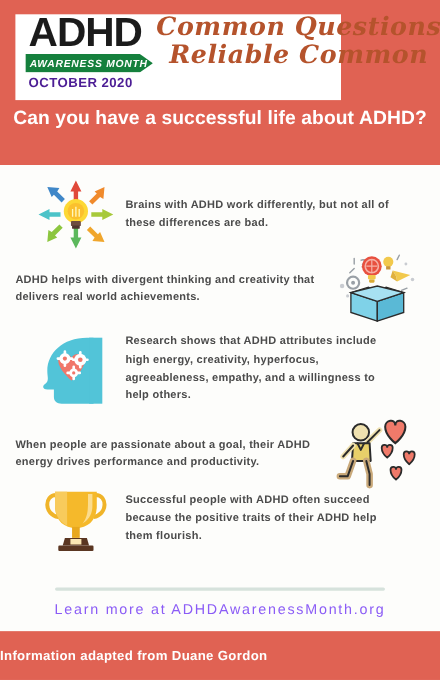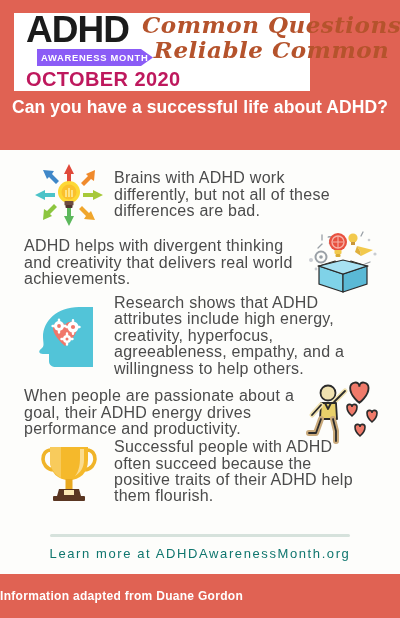--- a/index.html
+++ b/index.html
@@ -50,43 +50,44 @@
     left: 4px; top: -1px;
     font-family: "Liberation Sans", sans-serif;
     font-weight: 700;
     font-size: 37px;
     letter-spacing: -1px;
     color: #1b1b1b;
     line-height: 36px;
   }
   .awareness-arrow {
     position: absolute;
-    left: 15px; top: 36px;
+    left: 1px; top: 36px;
     width: 116px;
     height: 17px;
-    background: #8b5cf6;
+    background: #15803d;
     clip-path: polygon(0 0, 104px 0, 116px 50%, 104px 100%, 0 100%);
     display: flex;
     align-items: center;
+    font-style: italic;
   }
   .awareness-arrow span {
     font-size: 9.4px;
     font-weight: 700;
     letter-spacing: 0.7px;
     color: #ffffff;
     margin-left: 4px;
     white-space: nowrap;
   }
   .october-line {
     position: absolute;
     left: 4px; top: 55px;
-    font-size: 20px;
+    font-size: 12px;
     font-weight: 700;
     letter-spacing: 0.4px;
-    color: #be185d;
+    color: #4c1d95;
     white-space: nowrap;
   }
   .script-head {
     flex: 1 1 auto;
     text-align: center;
     padding-right: 6px;
     margin-left: -2px;
   }
   .script-line {
     font-family: "DejaVu Serif", serif;
@@ -142,44 +143,45 @@
     height: 100%;
     display: flex;
     align-items: center;
     justify-content: center;
   }
   .row.icon-left  .icon-cell { margin-left: 26px; }
   .row.icon-right .icon-cell { margin-right: 14px; }
 
   .text-cell {
     flex: 1 1 auto;
-    font-size: 16px;
+    font-size: 10px;
     line-height: 16.4px;
     color: #4b4b4b;
     letter-spacing: 0.25px;
+    font-weight: bold;
   }
   .row.icon-left  .text-cell { padding-right: 40px; padding-left: 2px; }
-  .row.icon-right .text-cell { padding-left: 24px; padding-right: 4px; }
+  .row.icon-right .text-cell { padding-left: 14px; padding-right: 4px; }
 
   
   .divider {
     position: absolute;
     left: 50px; top: 384px;
     width: 300px;
     height: 3px;
     background: #d6e2dc;
     border-radius: 2px;
   }
   .learn-more {
     position: absolute;
     left: 0; top: 396px;
     width: 400px;
     text-align: center;
     font-size: 13px;
-    color: #0f766e;
+    color: #8b5cf6;
     letter-spacing: 1.6px;
     font-weight: 400;
   }
 
   
   .footer-band {
     position: absolute;
     left: 0; top: 574px;
     width: 400px;
     height: 44px;

